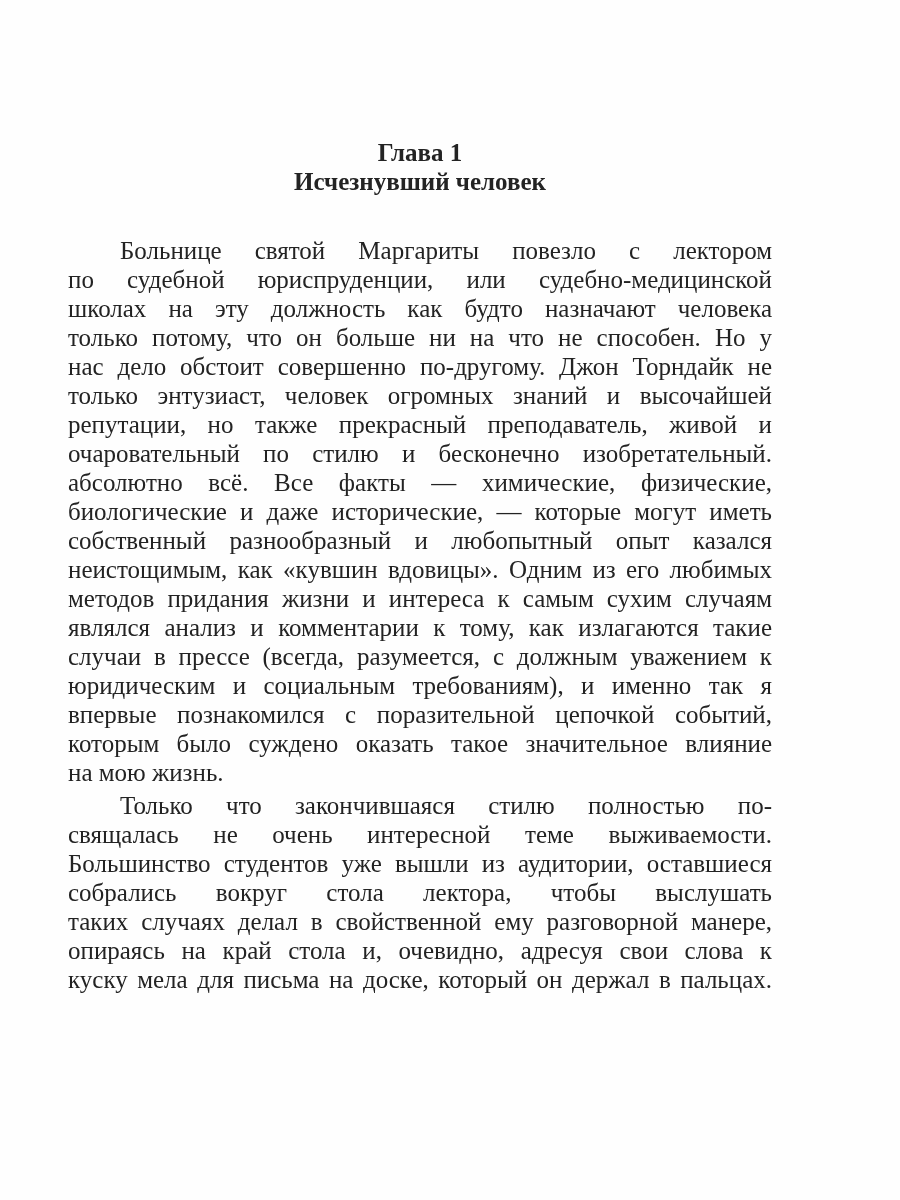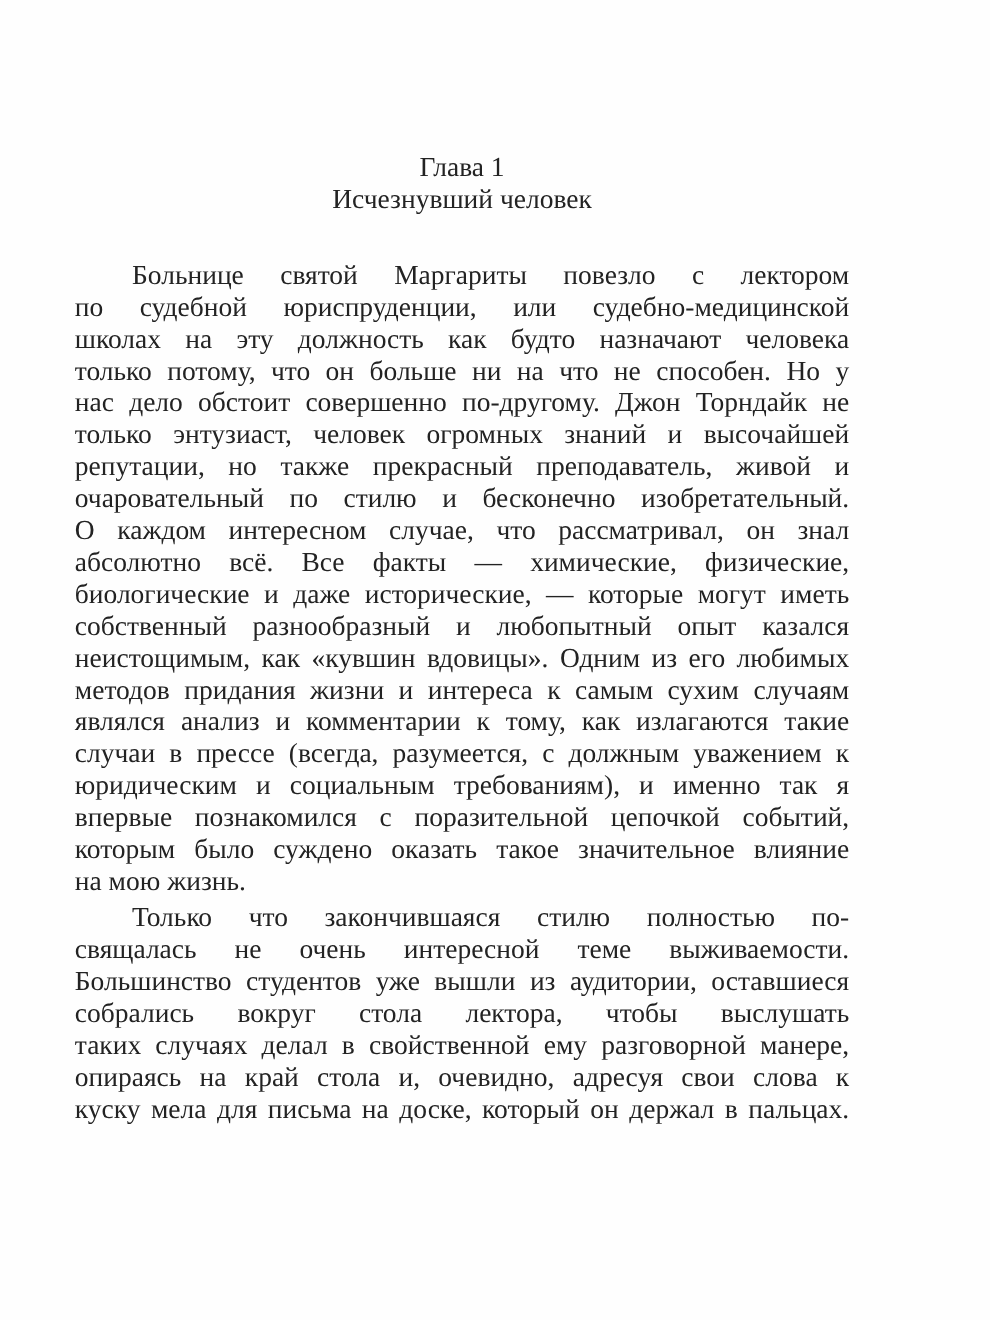--- a/index.html
+++ b/index.html
@@ -23,21 +23,21 @@
   .text-column {
     position: absolute;
     left: 64px;
     top: 138px;
     width: 712px;
   }
   .chapter-heading {
     text-align: center;
     font-size: 25px;
     line-height: 29px;
-    font-weight: normal;
+    font-weight: bold;
     margin: 0 0 40px 0;
   }
   .heading-line {
     white-space: nowrap;
   }
   .paragraph {
     margin: 4px;
   }
   .line {
     font-size: 25px;
@@ -64,21 +64,20 @@
     <div>
         <div class="paragraph">
           <div class="line first">Больнице святой Маргариты повезло с лектором</div>
           <div class="line">по судебной юриспруденции, или судебно-медицинской</div>
           <div class="line">школах на эту должность как будто назначают человека</div>
           <div class="line">только потому, что он больше ни на что не способен. Но у</div>
           <div class="line">нас дело обстоит совершенно по-другому. Джон Торндайк не</div>
           <div class="line">только энтузиаст, человек огромных знаний и высочайшей</div>
           <div class="line">репутации, но также прекрасный преподаватель, живой и</div>
           <div class="line">очаровательный по стилю и бесконечно изобретательный.</div>
-          <div class="line">О каждом интересном случае, что рассматривал, он знал</div>
           <div class="line">абсолютно всё. Все факты — химические, физические,</div>
           <div class="line">биологические и даже исторические, — которые могут иметь</div>
           <div class="line">собственный разнообразный и любопытный опыт казался</div>
           <div class="line">неистощимым, как «кувшин вдовицы». Одним из его любимых</div>
           <div class="line">методов придания жизни и интереса к самым сухим случаям</div>
           <div class="line">являлся анализ и комментарии к тому, как излагаются такие</div>
           <div class="line">случаи в прессе (всегда, разумеется, с должным уважением к</div>
           <div class="line">юридическим и социальным требованиям), и именно так я</div>
           <div class="line">впервые познакомился с поразительной цепочкой событий,</div>
           <div class="line">которым было суждено оказать такое значительное влияние</div>

